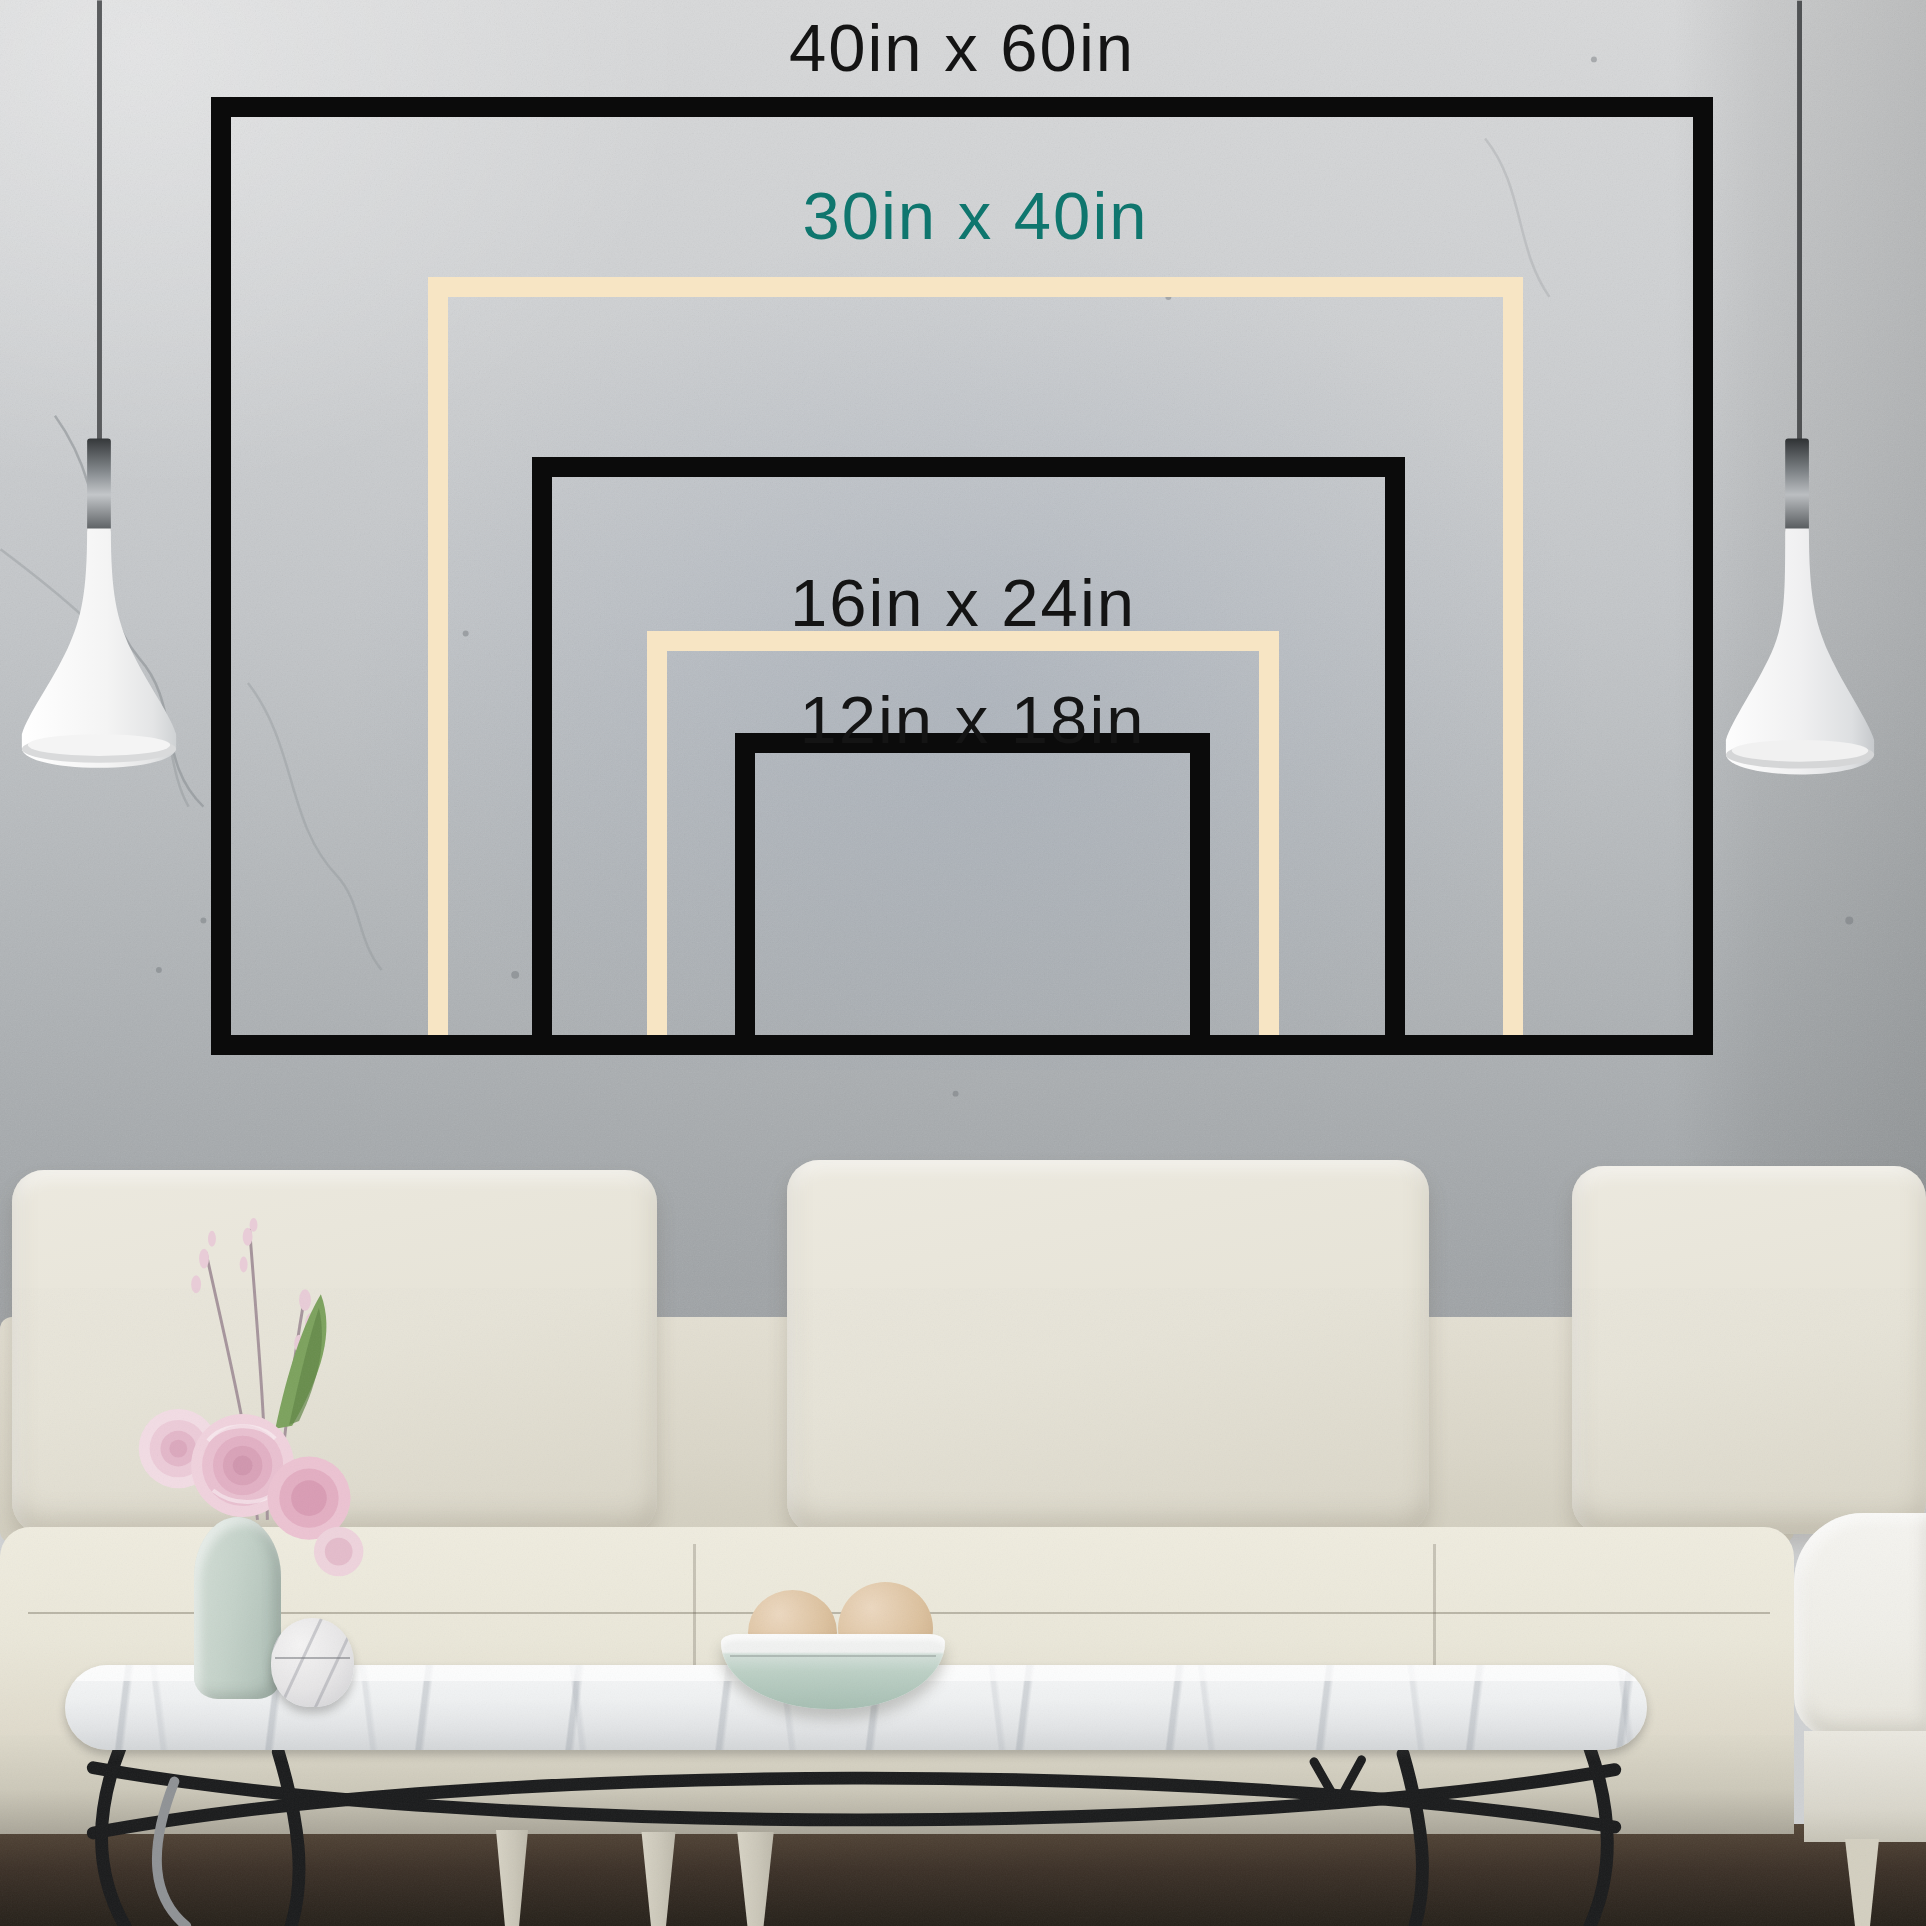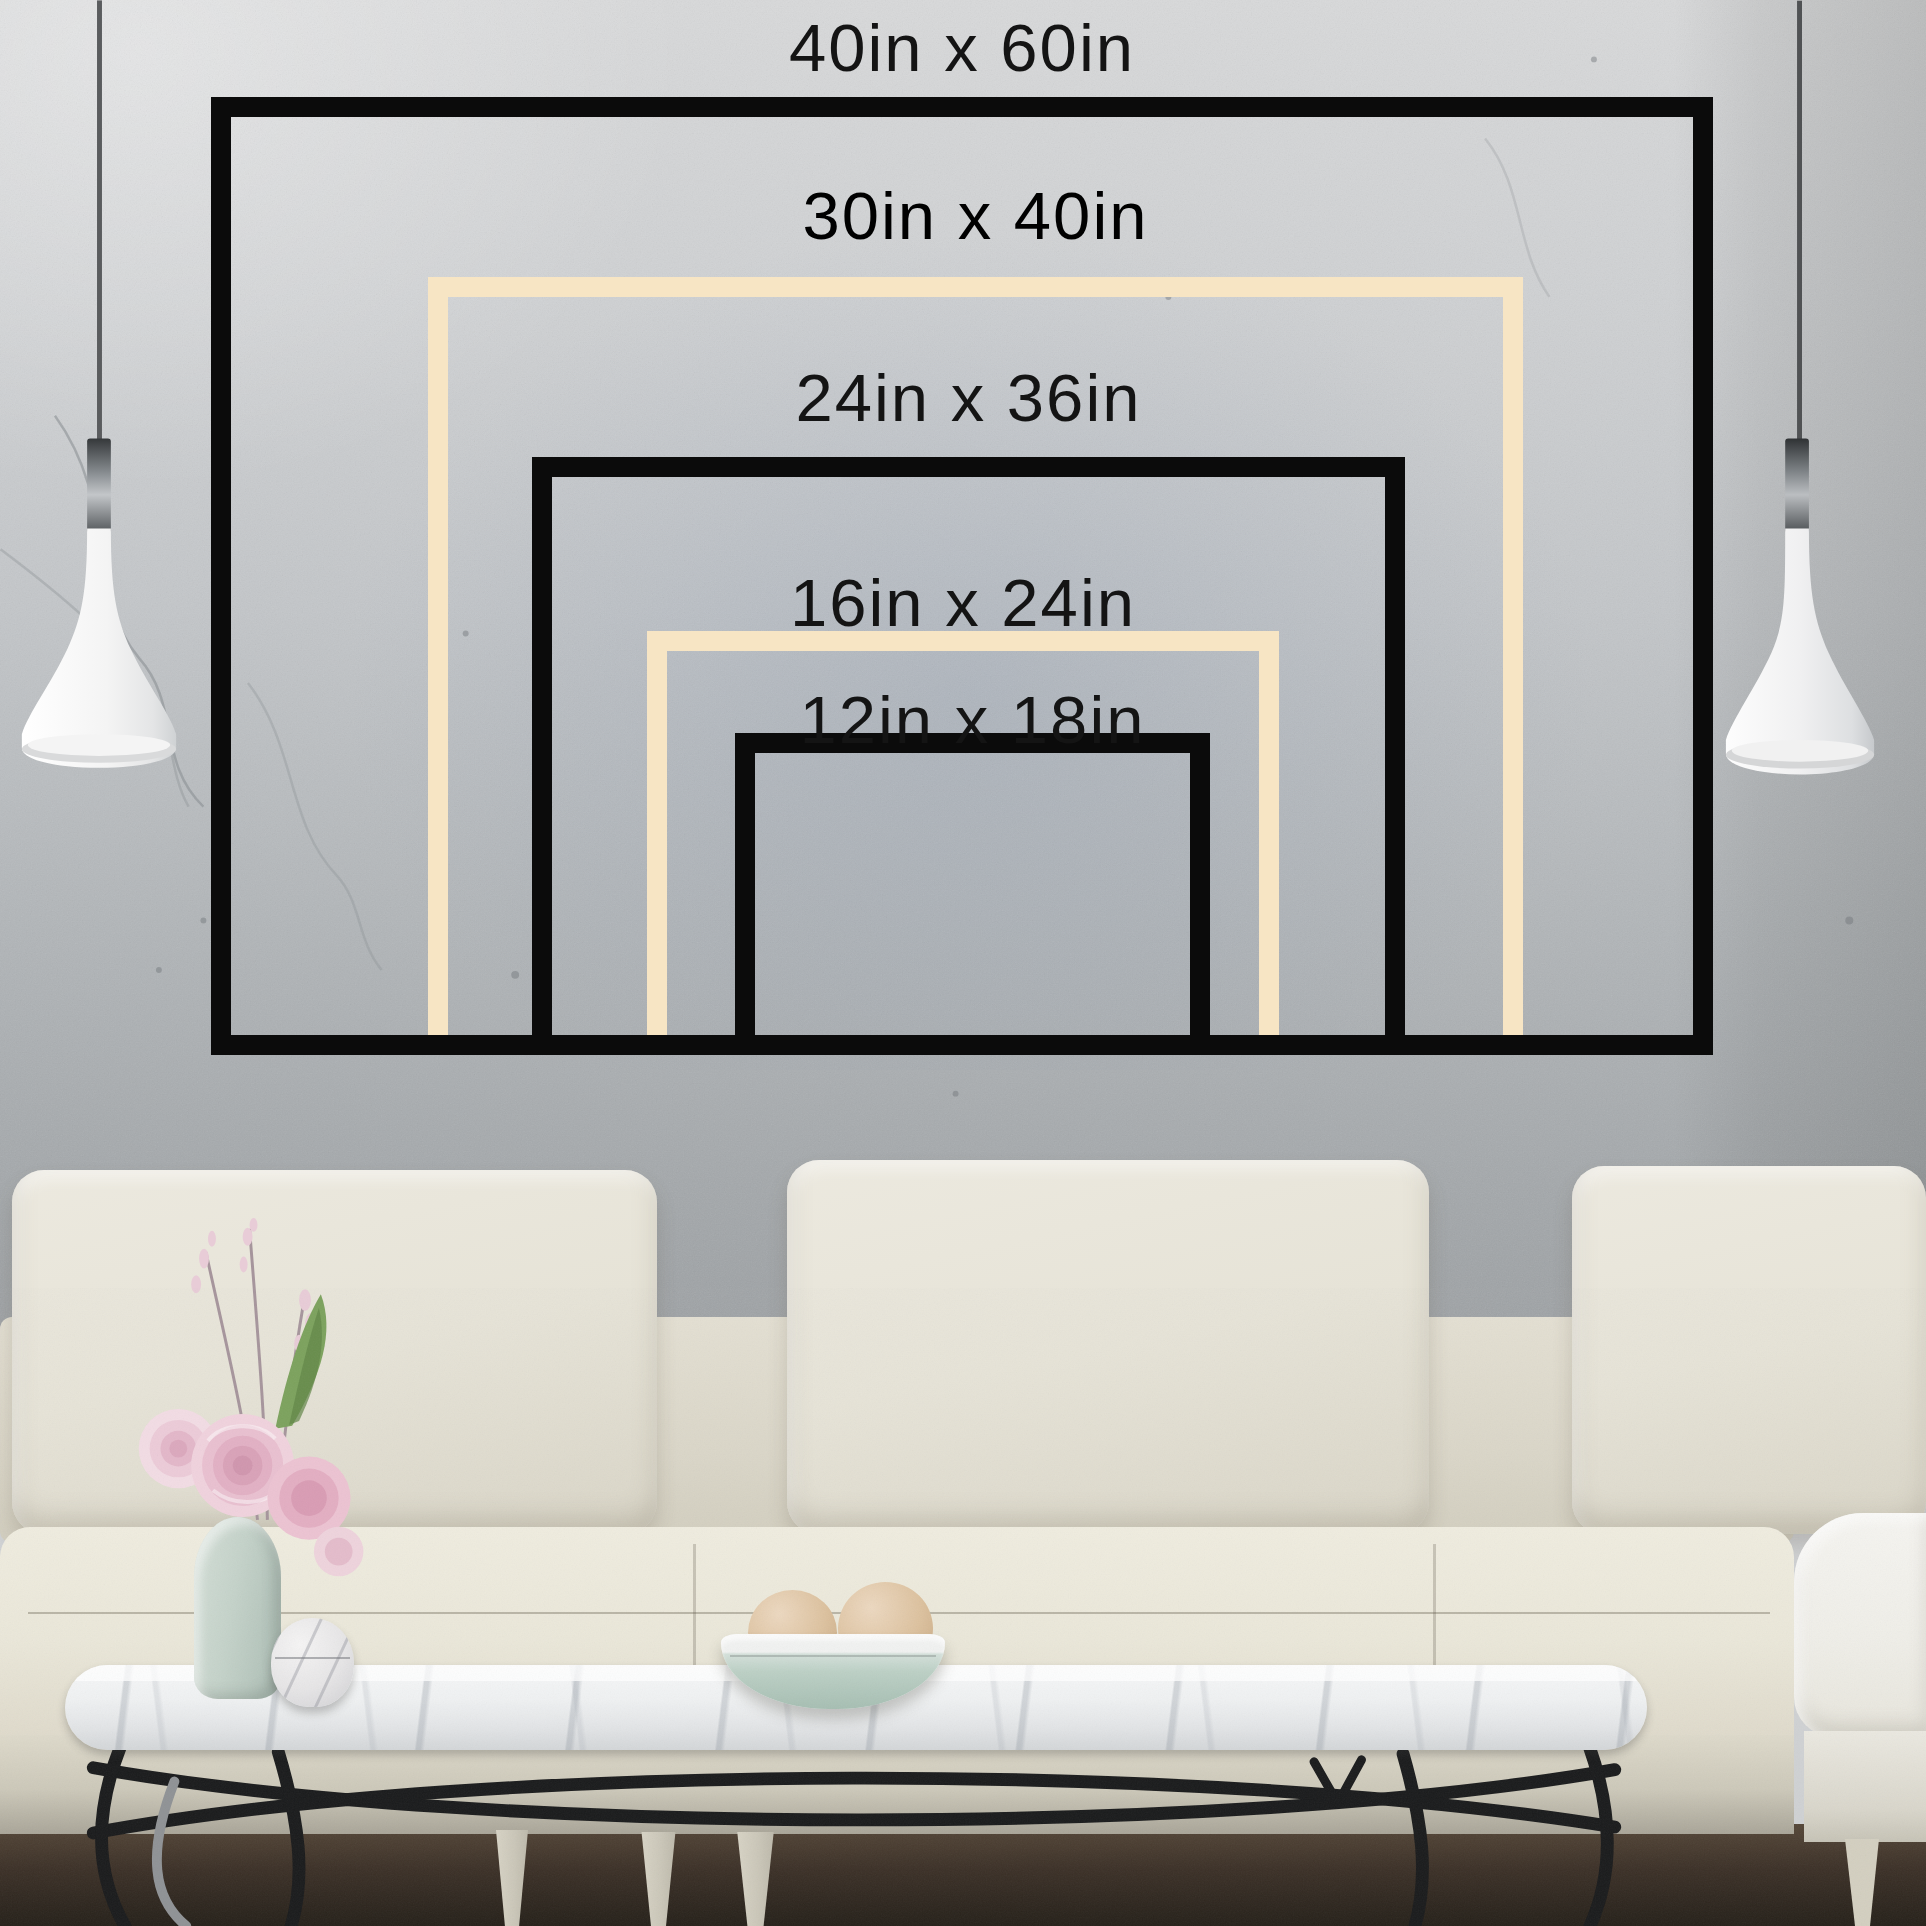--- a/index.html
+++ b/index.html
@@ -153,22 +153,21 @@
   </svg>
 
   <div class="size-rect rect-1" style="border-color: rgb(11, 11, 11);"></div>
   <div class="size-rect rect-2" style="border-color: rgb(247, 229, 196);"></div>
   <div class="size-rect rect-3" style="border-color: rgb(11, 11, 11);"></div>
   <div class="size-rect rect-4" style="border-color: rgb(247, 229, 196);"></div>
   <div class="size-rect rect-5" style="border-color: rgb(11, 11, 11);"></div>
   <div class="bottom-bar" id="bottom-bar" style="background: rgb(11, 11, 11);"></div>
 
   <div class="size-label label-1" style="color: rgb(20, 20, 20);">40in x 60in</div>
-  <div class="size-label label-2" style="color: #000000;">30in x 40in</div>
-  <div class="size-label label-3" style="color: rgb(20, 20, 20);">24in x 36in</div>
+  <div class="size-label label-2" style="color: #0f766e;">30in x 40in</div>
   <div class="size-label label-4" style="color: rgb(20, 20, 20);">16in x 24in</div>
   <div class="size-label label-5" style="color: rgb(20, 20, 20);">12in x 18in</div>
 
   <svg class="lamp lamp-left" width="178" height="782" viewBox="0 0 180 790">
     <defs>
       <linearGradient id="chromeL" x1="0" y1="0" x2="0" y2="1">
         <stop offset="0" stop-color="#35383a"></stop>
           <stop offset="0.35" stop-color="#84898d"></stop>
         <stop offset="0.6" stop-color="#c3c6c9"></stop>
           <stop offset="1" stop-color="#54585b"></stop>

